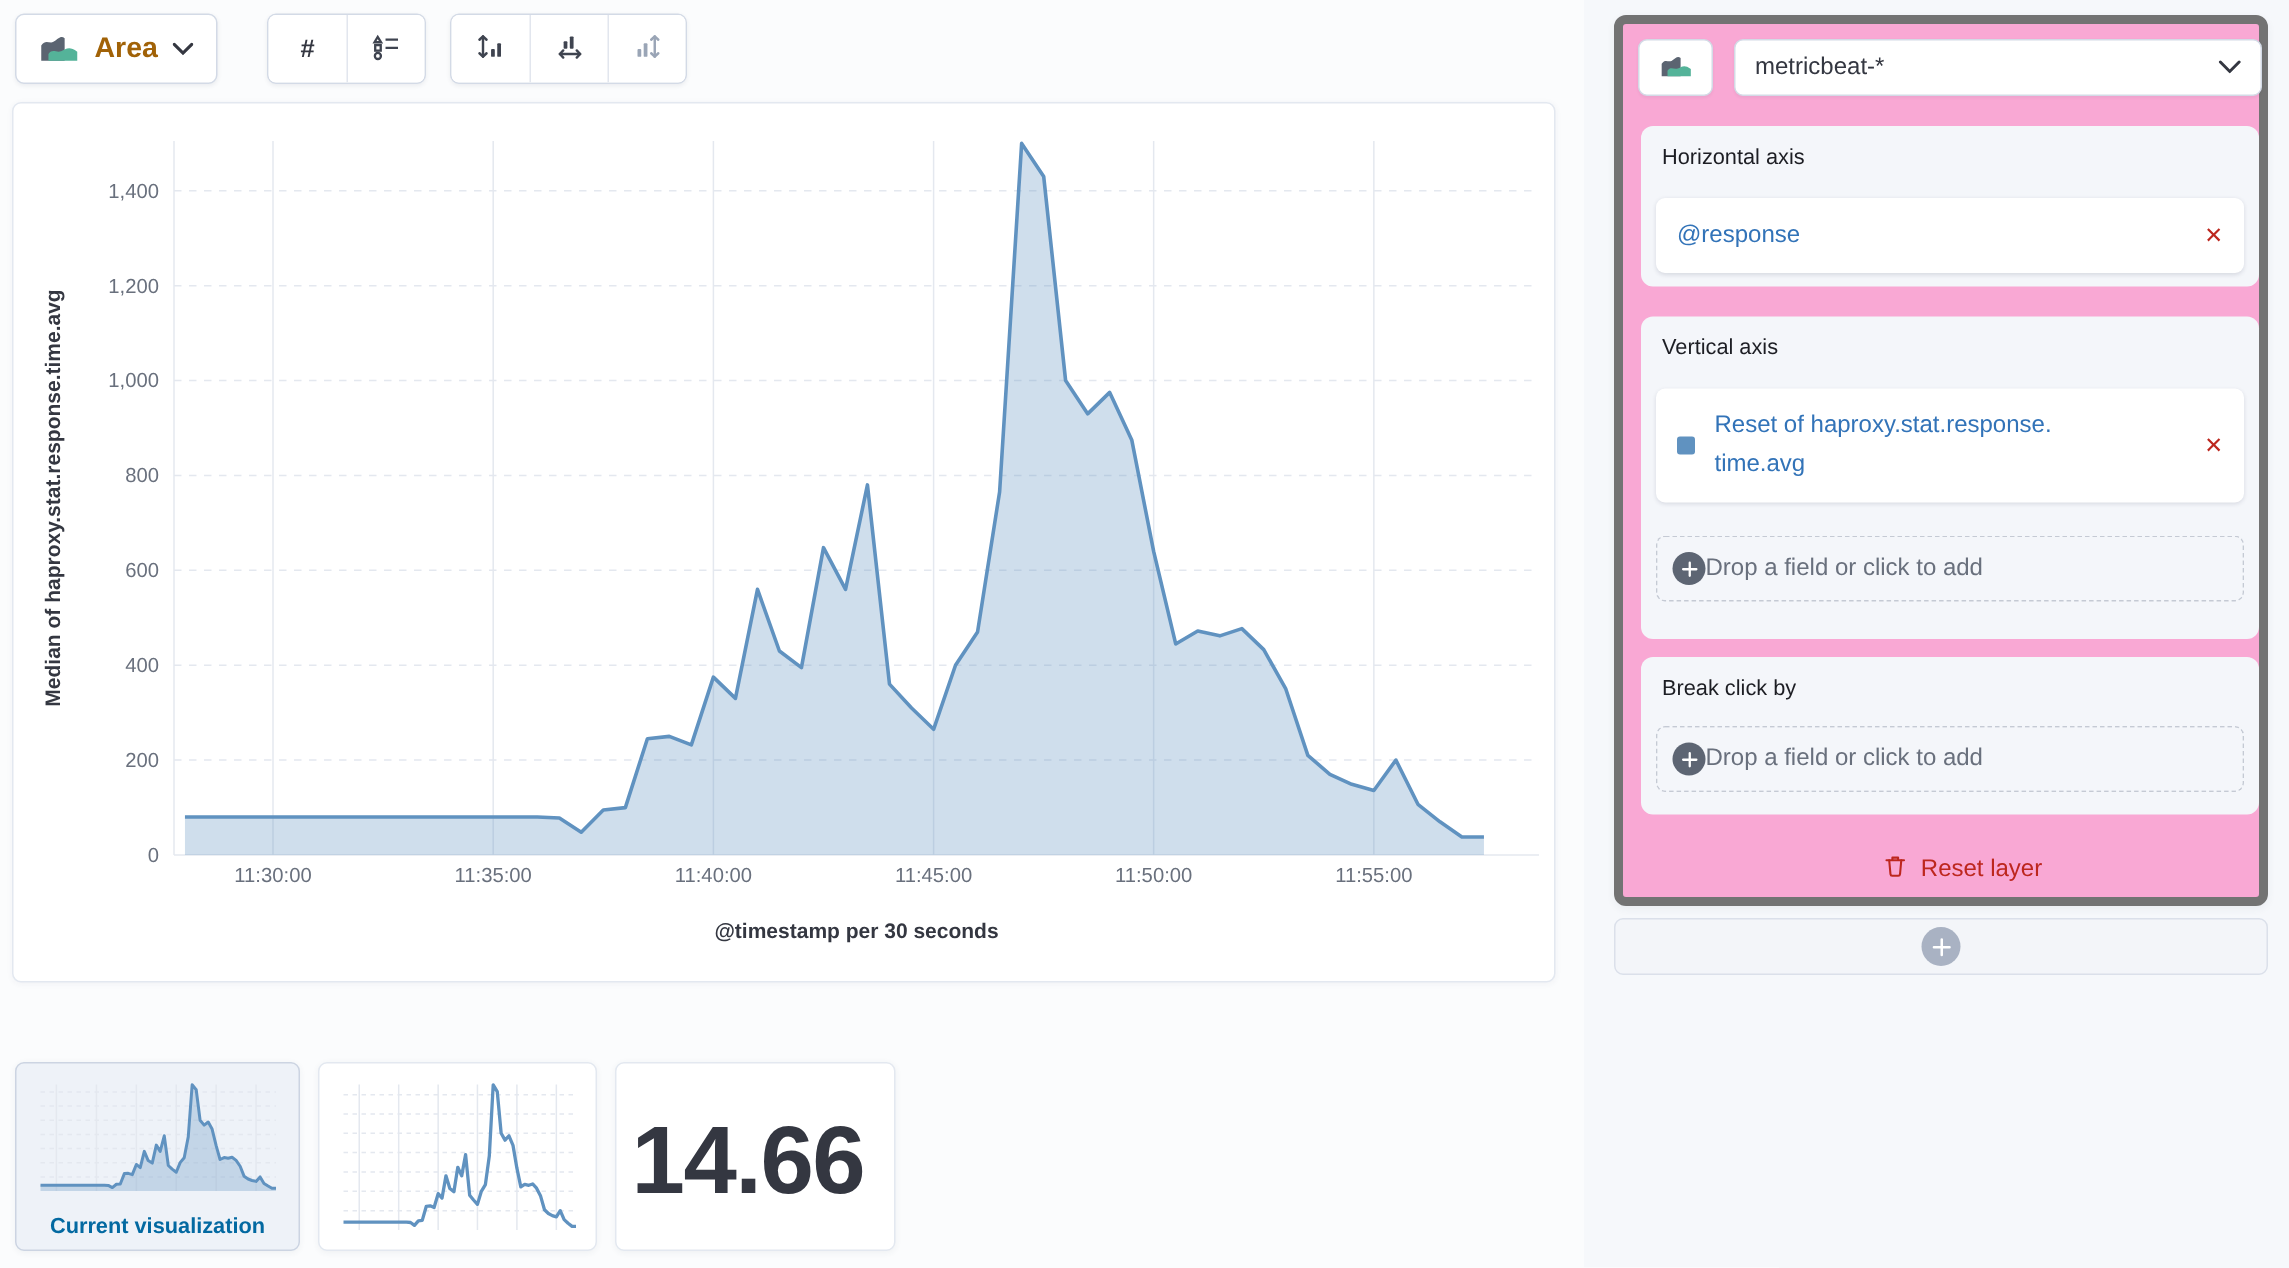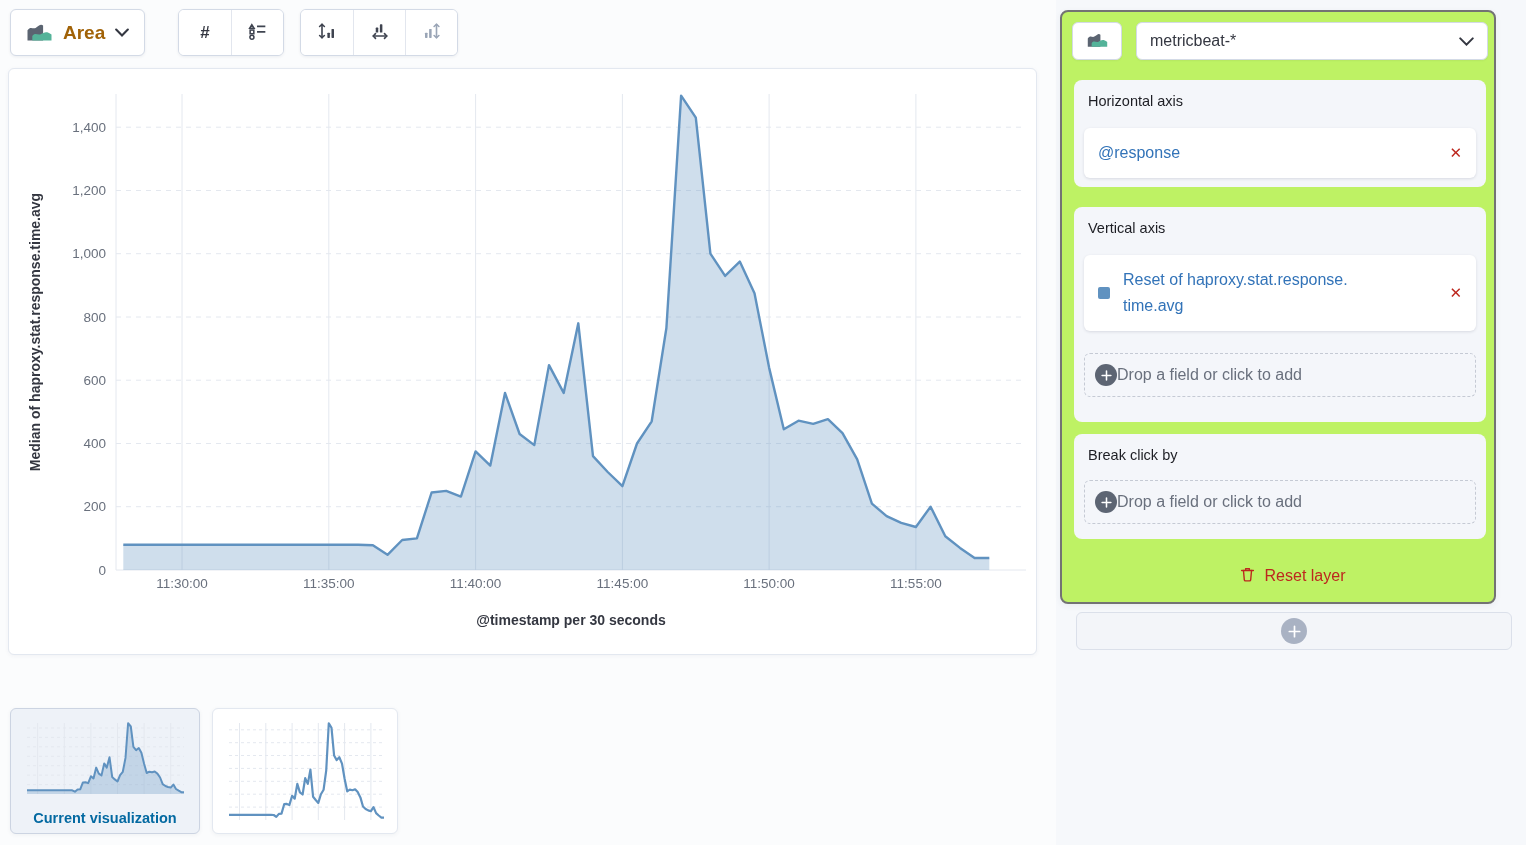--- a/index.html
+++ b/index.html
@@ -59,22 +59,22 @@
   }
   .metric-value {
     position:absolute; left:4px; top:14px; width:182px; height:100px;
     font-size:64px; font-weight:bold; color:#343741; letter-spacing:-1px;
     line-height:100px; text-align:left; padding-left:6px; white-space:nowrap;
   }
 
   
   .right-region { position:absolute; left:1056px; top:0; width:470px; height:845px; background:#f6f8fb; }
   .config-card {
-    position:absolute; left:4px; top:10px; width:436px; height:594px;
-    background:#bef264; border:2px solid #737373; border-radius:8px;
+    position:absolute; left:20px; top:10px; width:436px; height:594px;
+    background:#f9a8d4; border:6px solid #737373; border-radius:8px;
     box-shadow:0 2px 6px rgba(50,60,90,.06);
   }
   .layer-type-btn {
     position:absolute; left:10px; top:10px; width:50px; height:38px;
     background:#fff; border:1px solid #d3dae6; border-radius:6px;
     display:flex; align-items:center; justify-content:center; cursor:pointer;
     box-shadow:0 1px 2px rgba(45,60,90,.06);
   }
   .index-select {
     position:absolute; left:74px; top:10px; width:352px; height:38px;
@@ -284,20 +284,23 @@
           <line x1="5" y1="76.2" x2="160" y2="76.2" stroke="#e4e8ef" stroke-dasharray="3 3"></line>
           <line x1="5" y1="63.3" x2="160" y2="63.3" stroke="#e4e8ef" stroke-dasharray="3 3"></line>
           <line x1="5" y1="50.4" x2="160" y2="50.4" stroke="#e4e8ef" stroke-dasharray="3 3"></line>
           <line x1="5" y1="37.5" x2="160" y2="37.5" stroke="#e4e8ef" stroke-dasharray="3 3"></line>
           <line x1="5" y1="24.7" x2="160" y2="24.7" stroke="#e4e8ef" stroke-dasharray="3 3"></line>
           <line x1="5" y1="11.8" x2="160" y2="11.8" stroke="#e4e8ef" stroke-dasharray="3 3"></line>
           <path d="M5.0 96.8L7.6 96.8L10.3 96.8L12.9 96.8L15.5 96.8L18.1 96.8L20.8 96.8L23.4 96.8L26.0 96.8L28.6 96.8L31.3 96.8L33.9 96.8L36.5 96.8L39.2 96.8L41.8 96.8L44.4 96.8L47.0 96.8L49.7 97.0L52.3 98.9L54.9 95.9L57.5 95.6L60.2 86.2L62.8 85.9L65.4 87.0L68.1 77.8L70.7 80.7L73.3 65.9L75.9 74.3L78.6 76.5L81.2 60.2L83.8 65.9L86.4 51.7L89.1 78.8L91.7 82.0L94.3 84.9L96.9 76.2L99.6 71.7L102.2 52.7L104.8 5.3L107.5 9.8L110.1 37.5L112.7 42.1L115.3 39.2L118.0 45.6L120.6 60.8L123.2 73.3L125.8 71.6L128.5 72.2L131.1 71.3L133.7 74.1L136.4 79.4L139.0 88.5L141.6 91.0L144.2 92.4L146.9 93.2L149.5 89.1L152.1 95.1L154.7 97.5L157.4 99.6L160.0 99.6" fill="none" stroke="#6092C0" stroke-width="2.2" stroke-linejoin="round"></path>
         </svg>
     </button>
 
+    <button class="sugg-card sugg-card--metric">
+      <div class="metric-value">14.66</div>
+    </button>
   </div>
 
   <div class="right-region">
     <div class="config-card">
 
       <button class="layer-type-btn">
         <span>
           <svg width="23" height="17" viewBox="0 0 18 14">
             <path d="M1 13 V6.2 C3 3.2 4.6 5.6 6.4 4.6 C8.6 3.4 9.6 1.6 11.4 3 L11.4 13 Z" fill="#5b6471"></path>
             <path d="M4.2 13 V10 C6 7.4 7.6 9.6 9.8 8.8 C12 8 13.2 6.2 17 9 L17 13 Z" fill="#54b399"></path>

